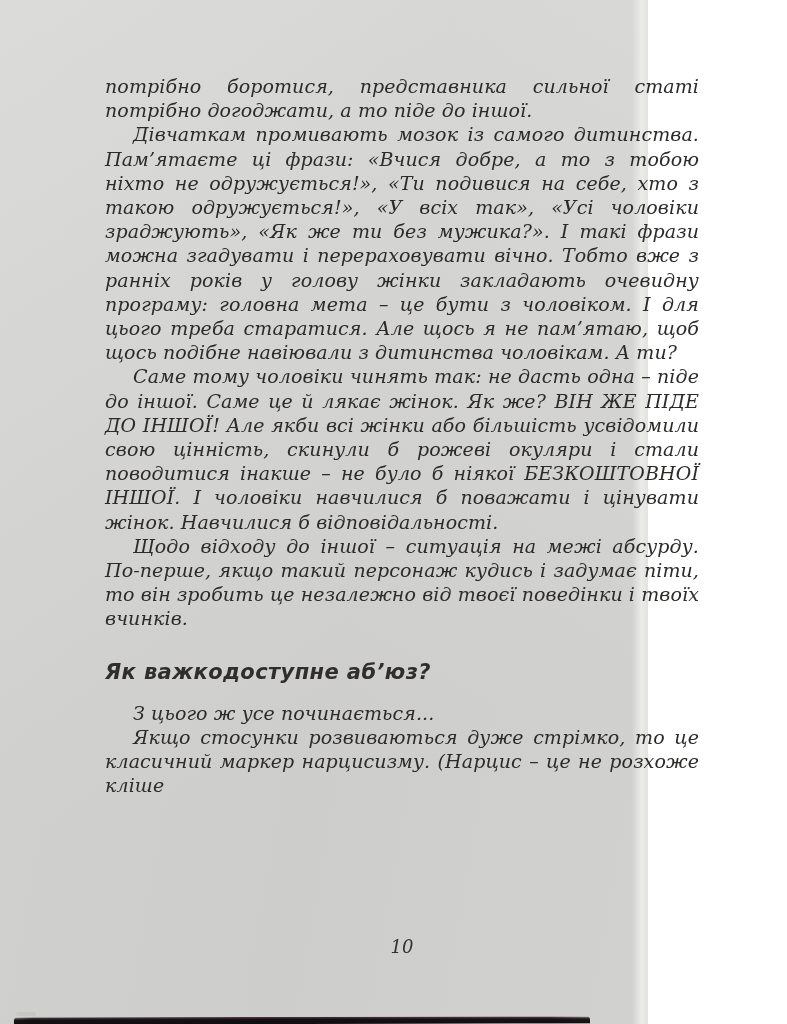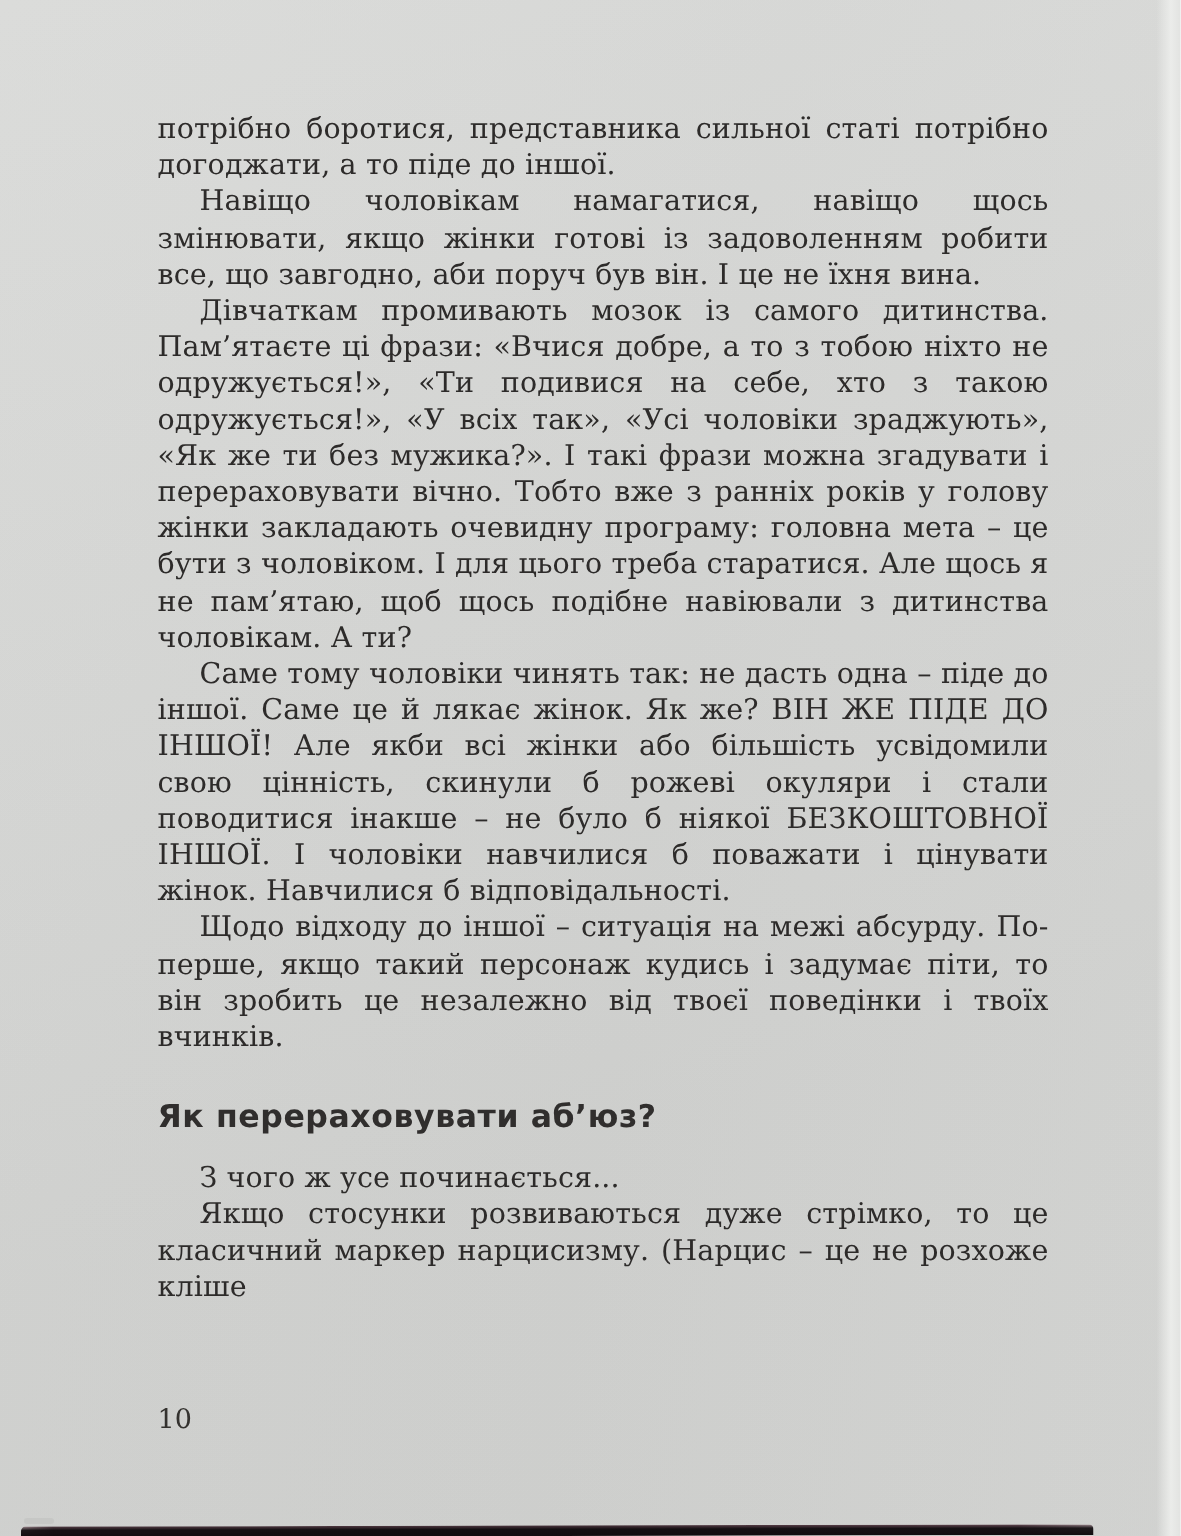--- a/index.html
+++ b/index.html
@@ -6,26 +6,27 @@
   html, body {
     margin: 0;
     padding: 0;
     width: 787px;
     height: 1024px;
     overflow: hidden;
     background: #ffffff;
   }
   .photo {
     position: relative;
-    width: 787px;
+    width: 648px;
     height: 1024px;
     background:
       linear-gradient(165deg, rgba(255,255,255,0.10), rgba(0,0,0,0.03) 70%),
       linear-gradient(100deg, #d7d8d6 0%, #d4d5d3 55%, #d8d9d7 100%);
     font-family: "DejaVu Serif", "Liberation Serif", serif;
+    font-style: italic;
   }
   
   .right-edge {
     position: absolute;
     top: 0; right: 0;
     width: 16px; height: 100%;
     background: linear-gradient(to right, rgba(238,239,237,0) 0%, #ebecea 60%, #e2e3e1 100%);
   }
   
   .bottom-edge {
@@ -74,49 +75,48 @@
     font-size: 21px;
     letter-spacing: 0.4px;
     color: #302e2d;
     text-indent: 0;
   }
   .page-number {
     position: absolute;
     top: 936px;
     left: 105px;
     width: 594px;
-    text-align: left;
+    text-align: center;
     font-size: 18px;
     color: #34322f;
   }
 </style>
 </head>
 <body>
 
 <div class="photo">
 
   <div class="right-edge"></div>
 
   <div class="text-block">
 
     <p class="body no-indent">потрібно боротися, представника сильної статі потрібно догоджати, а то піде до іншої.</p>
 
-    <p class="body">Навіщо чоловікам намагатися, навіщо щось змінювати, якщо жінки готові із задоволенням робити все, що завгодно, аби поруч був він. І це не їхня вина.</p>
 
     <p class="body">Дівчаткам промивають мозок із самого дитинства. Пам’ятаєте ці фрази: «Вчися добре, а то з тобою ніхто не одружується!», «Ти подивися на себе, хто з такою одружується!», «У всіх так», «Усі чоловіки зраджують», «Як же ти без мужика?». І такі фрази можна згадувати і перераховувати вічно. Тобто вже з ранніх років у голову жінки закладають очевидну програму: головна мета – це бути з чоловіком. І для цього треба старатися. Але щось я не пам’ятаю, щоб щось подібне навіювали з дитинства чоловікам. А ти?</p>
 
     <p class="body">Саме тому чоловіки чинять так: не дасть одна – піде до іншої. Саме це й лякає жінок. Як же? ВІН ЖЕ ПІДЕ ДО ІНШОЇ! Але якби всі жінки або більшість усвідомили свою цінність, скинули б рожеві окуляри і стали поводитися інакше – не було б ніякої БЕЗКОШТОВНОЇ ІНШОЇ. І чоловіки навчилися б поважати і цінувати жінок. Навчилися б відповідальності.</p>
 
     <p class="body">Щодо відходу до іншої – ситуація на межі абсурду. По-перше, якщо такий персонаж кудись і задумає піти, то він зробить це незалежно від твоєї поведінки і твоїх вчинків.</p>
 
 
 
-    <h2 class="section-heading">Як перераховувати аб’юз?</h2>
+    <h2 class="section-heading">Як важкодоступне аб’юз?</h2>
 
-    <p class="body">З чого ж усе починається...</p>
+    <p class="body">З цього ж усе починається...</p>
 
     <p class="body">Якщо стосунки розвиваються дуже стрімко, то це класичний маркер нарцисизму. (Нарцис – це не розхоже кліше</p>
 
   </div>
 
   <div class="page-number">10</div>
 
   <div class="speck"></div>
   <div class="bottom-edge"></div>
 

